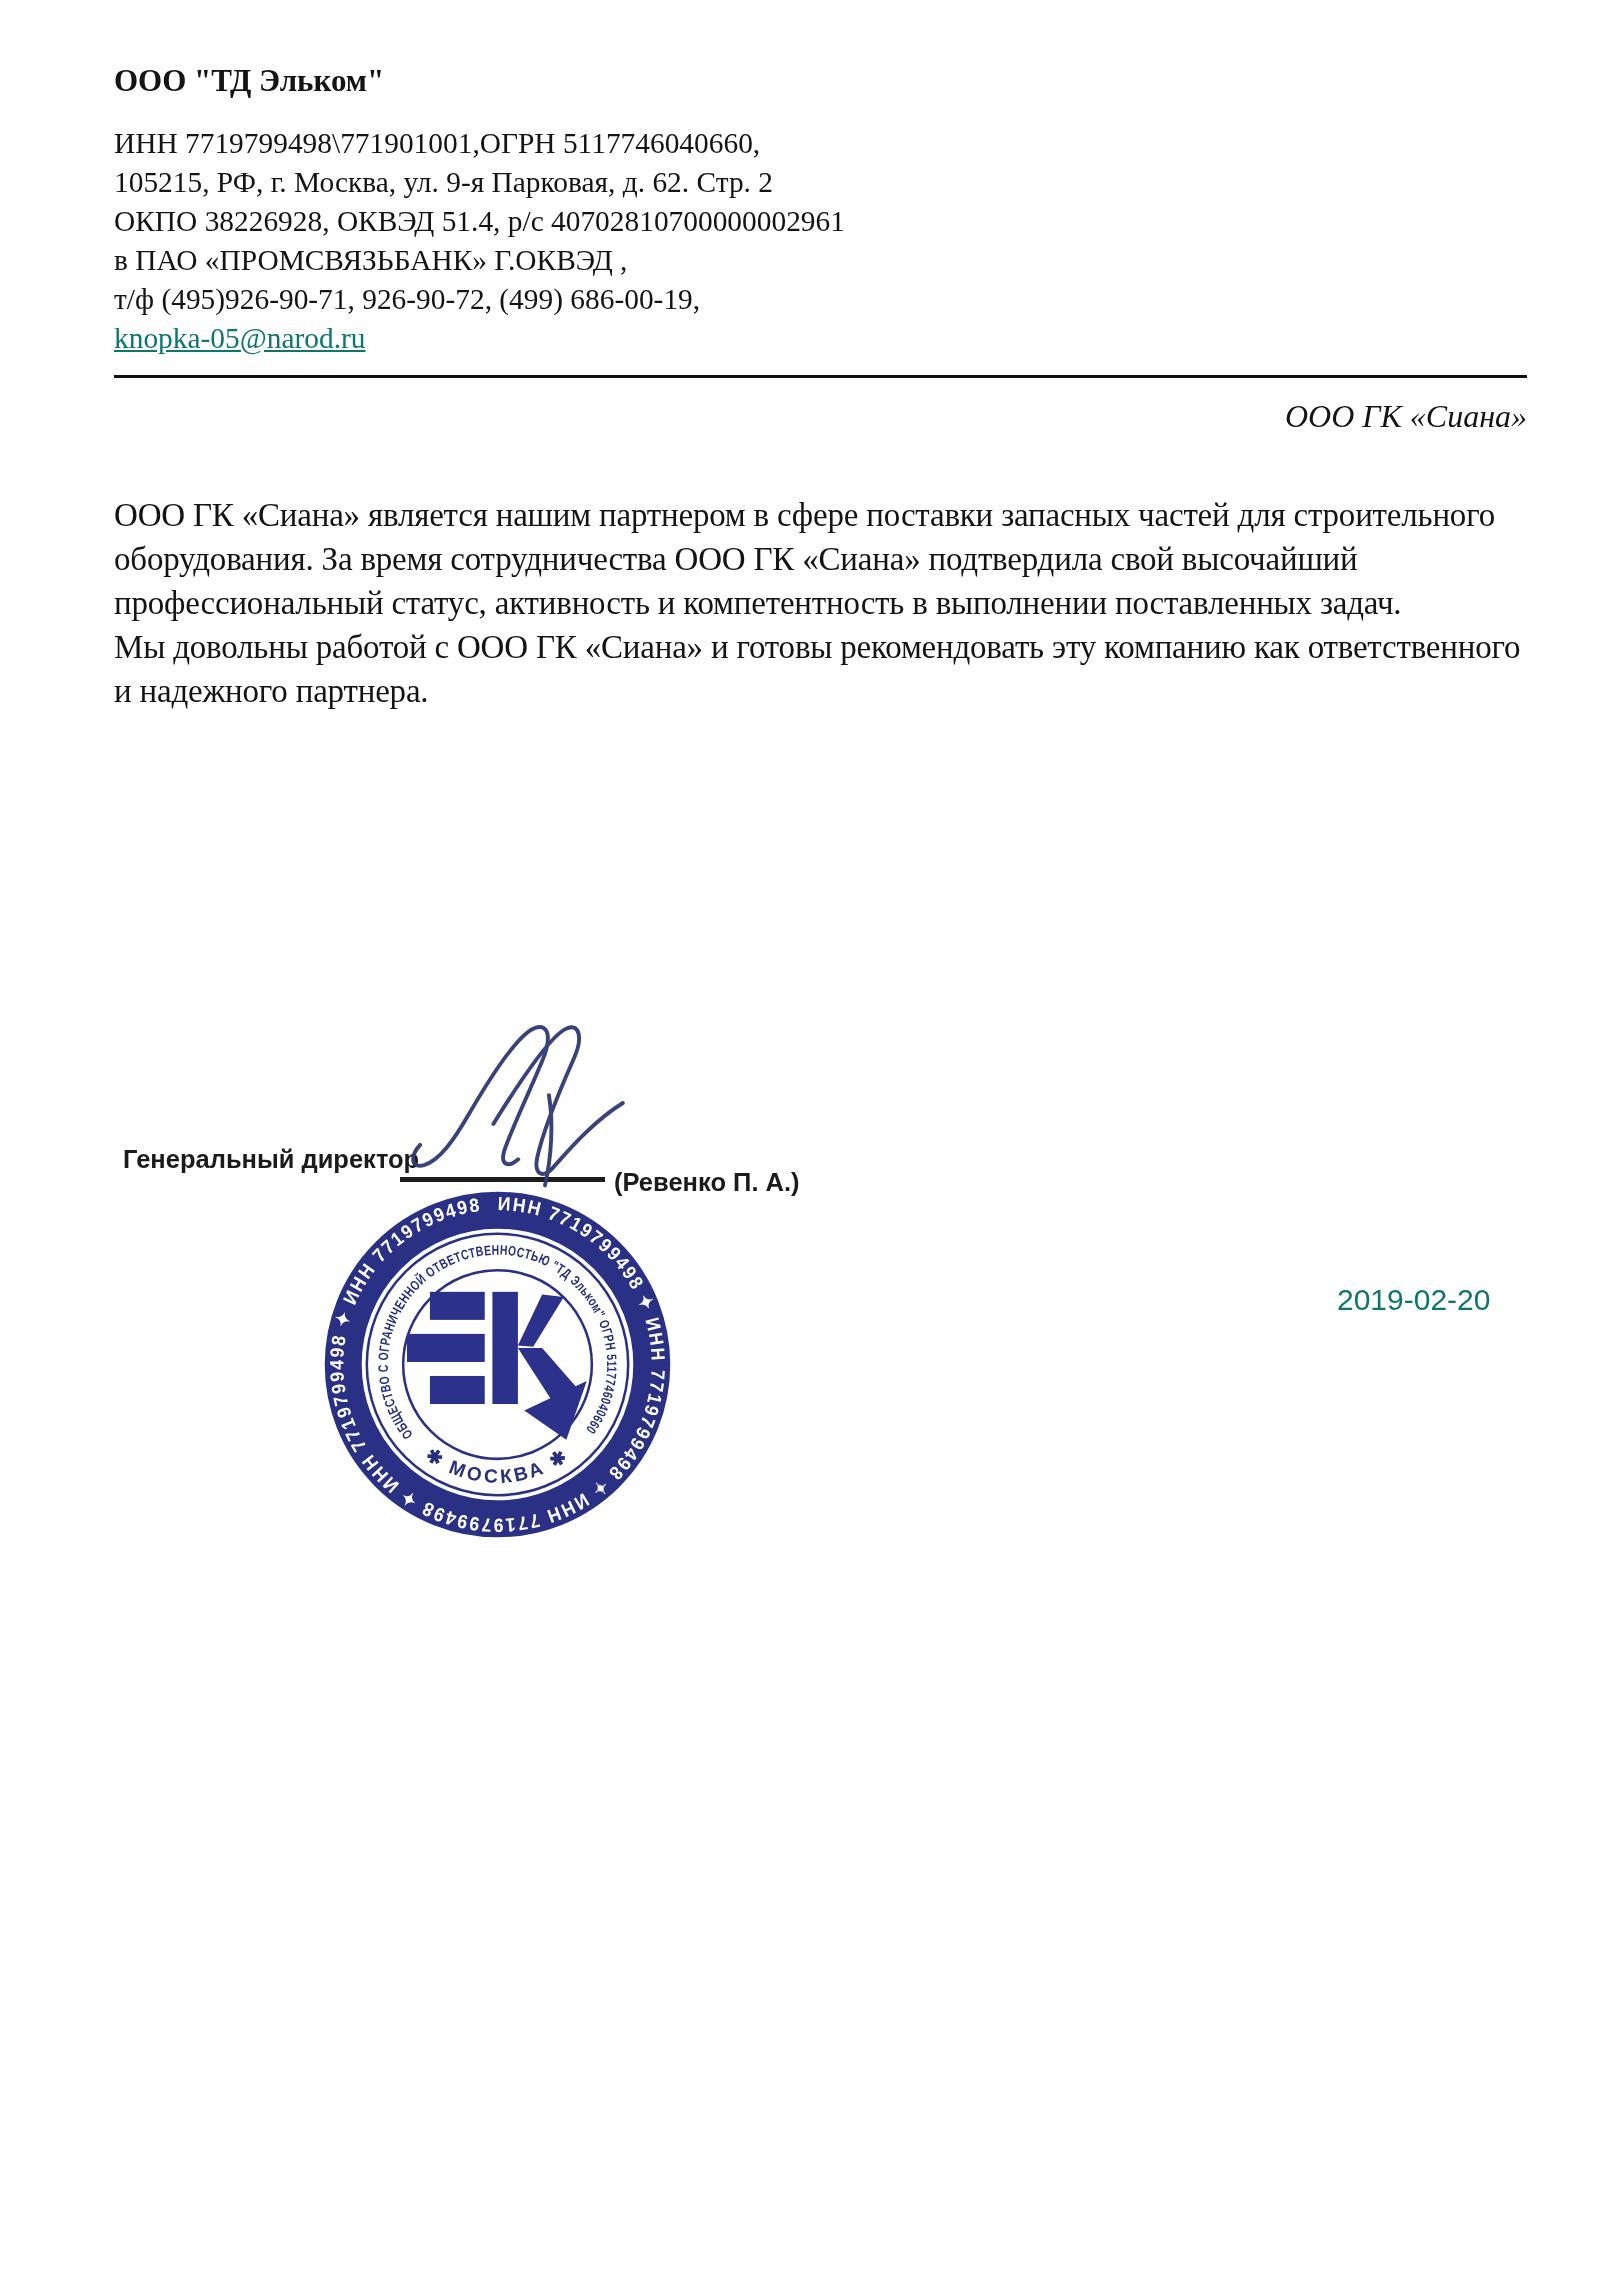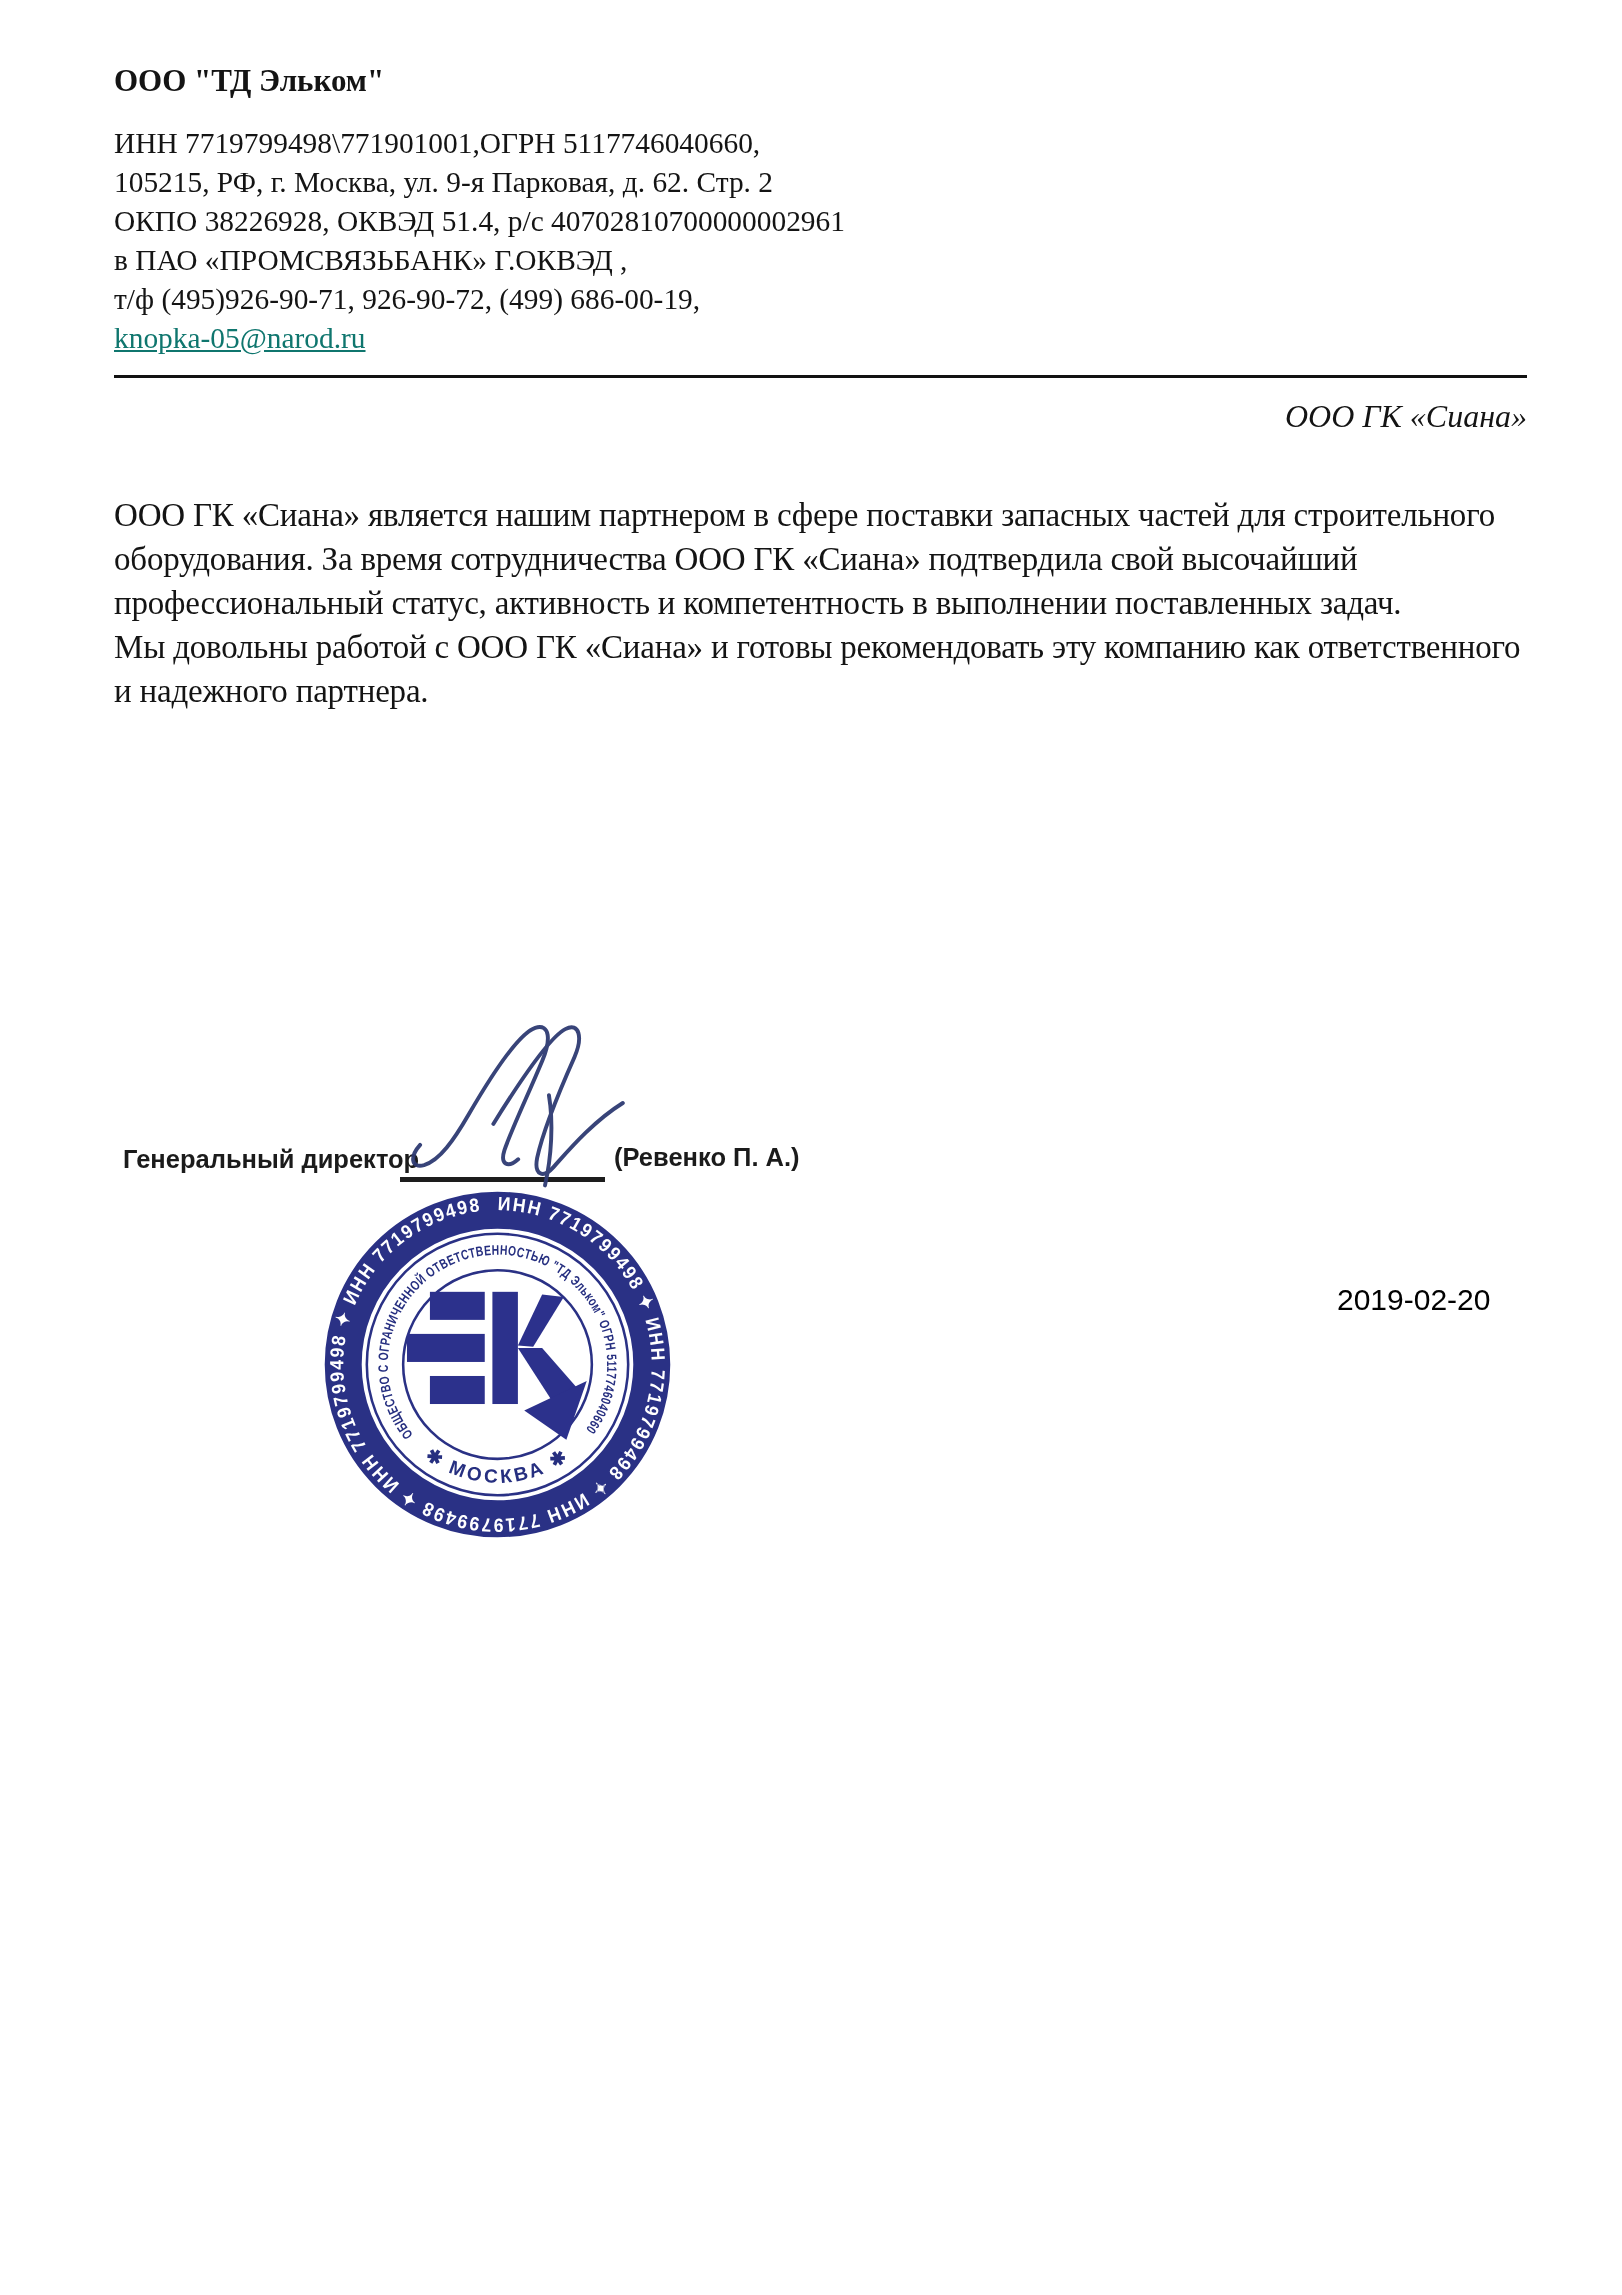--- a/index.html
+++ b/index.html
@@ -24,28 +24,28 @@
     display:inline-block;font-size:31px;font-weight:bold;
     border-bottom:5.2px solid #000;padding:0 5.2px 3.3px 1.3px;letter-spacing:0.3px;
   }
   .body-text{margin-top:58px;font-size:33px;line-height:44px;letter-spacing:-0.2px;}
   .body-text p{margin:0;}
   .sig-label,.sig-name{
     position:absolute;font-family:"Liberation Sans", sans-serif;
     font-weight:bold;font-size:25.5px;color:#1b1b1b;white-space:nowrap;
   }
   .sig-label{left:123px;top:1145px;}
-  .sig-name{left:614px;top:1143px;}
+  .sig-name{left:614px;top:1168px;}
   .sig-line{position:absolute;left:400px;top:1177px;width:205px;height:4.6px;background:#1d1d1d;}
   .sig-stroke{position:absolute;left:390px;top:1018px;width:242px;height:170px;}
   .stamp{position:absolute;left:319px;top:1186px;width:357px;height:357px;}
   .stamp text{font-family:"Liberation Sans", sans-serif;font-weight:bold;}
   .date{
     position:absolute;left:1337px;top:1283px;
-    font-family:"Liberation Sans", sans-serif;font-size:30px;color:#000000;
+    font-family:"Liberation Sans", sans-serif;font-size:30px;color:#0f766e;
   }
 </style>
 </head>
 <body>
 
 <div class="page">
 
   <div class="content">
 
     <div class="lh-title">ООО "ТД Эльком"</div>

